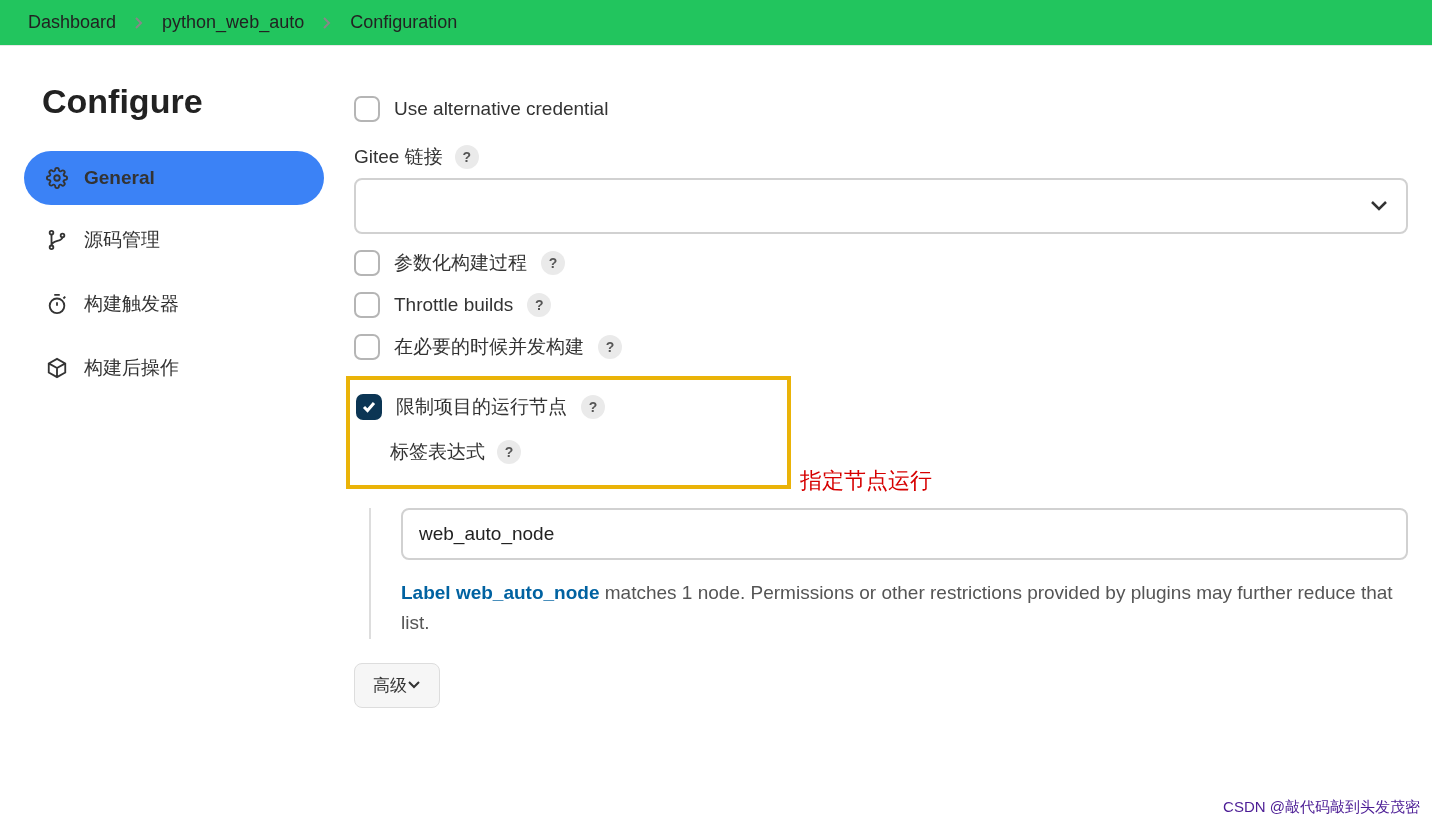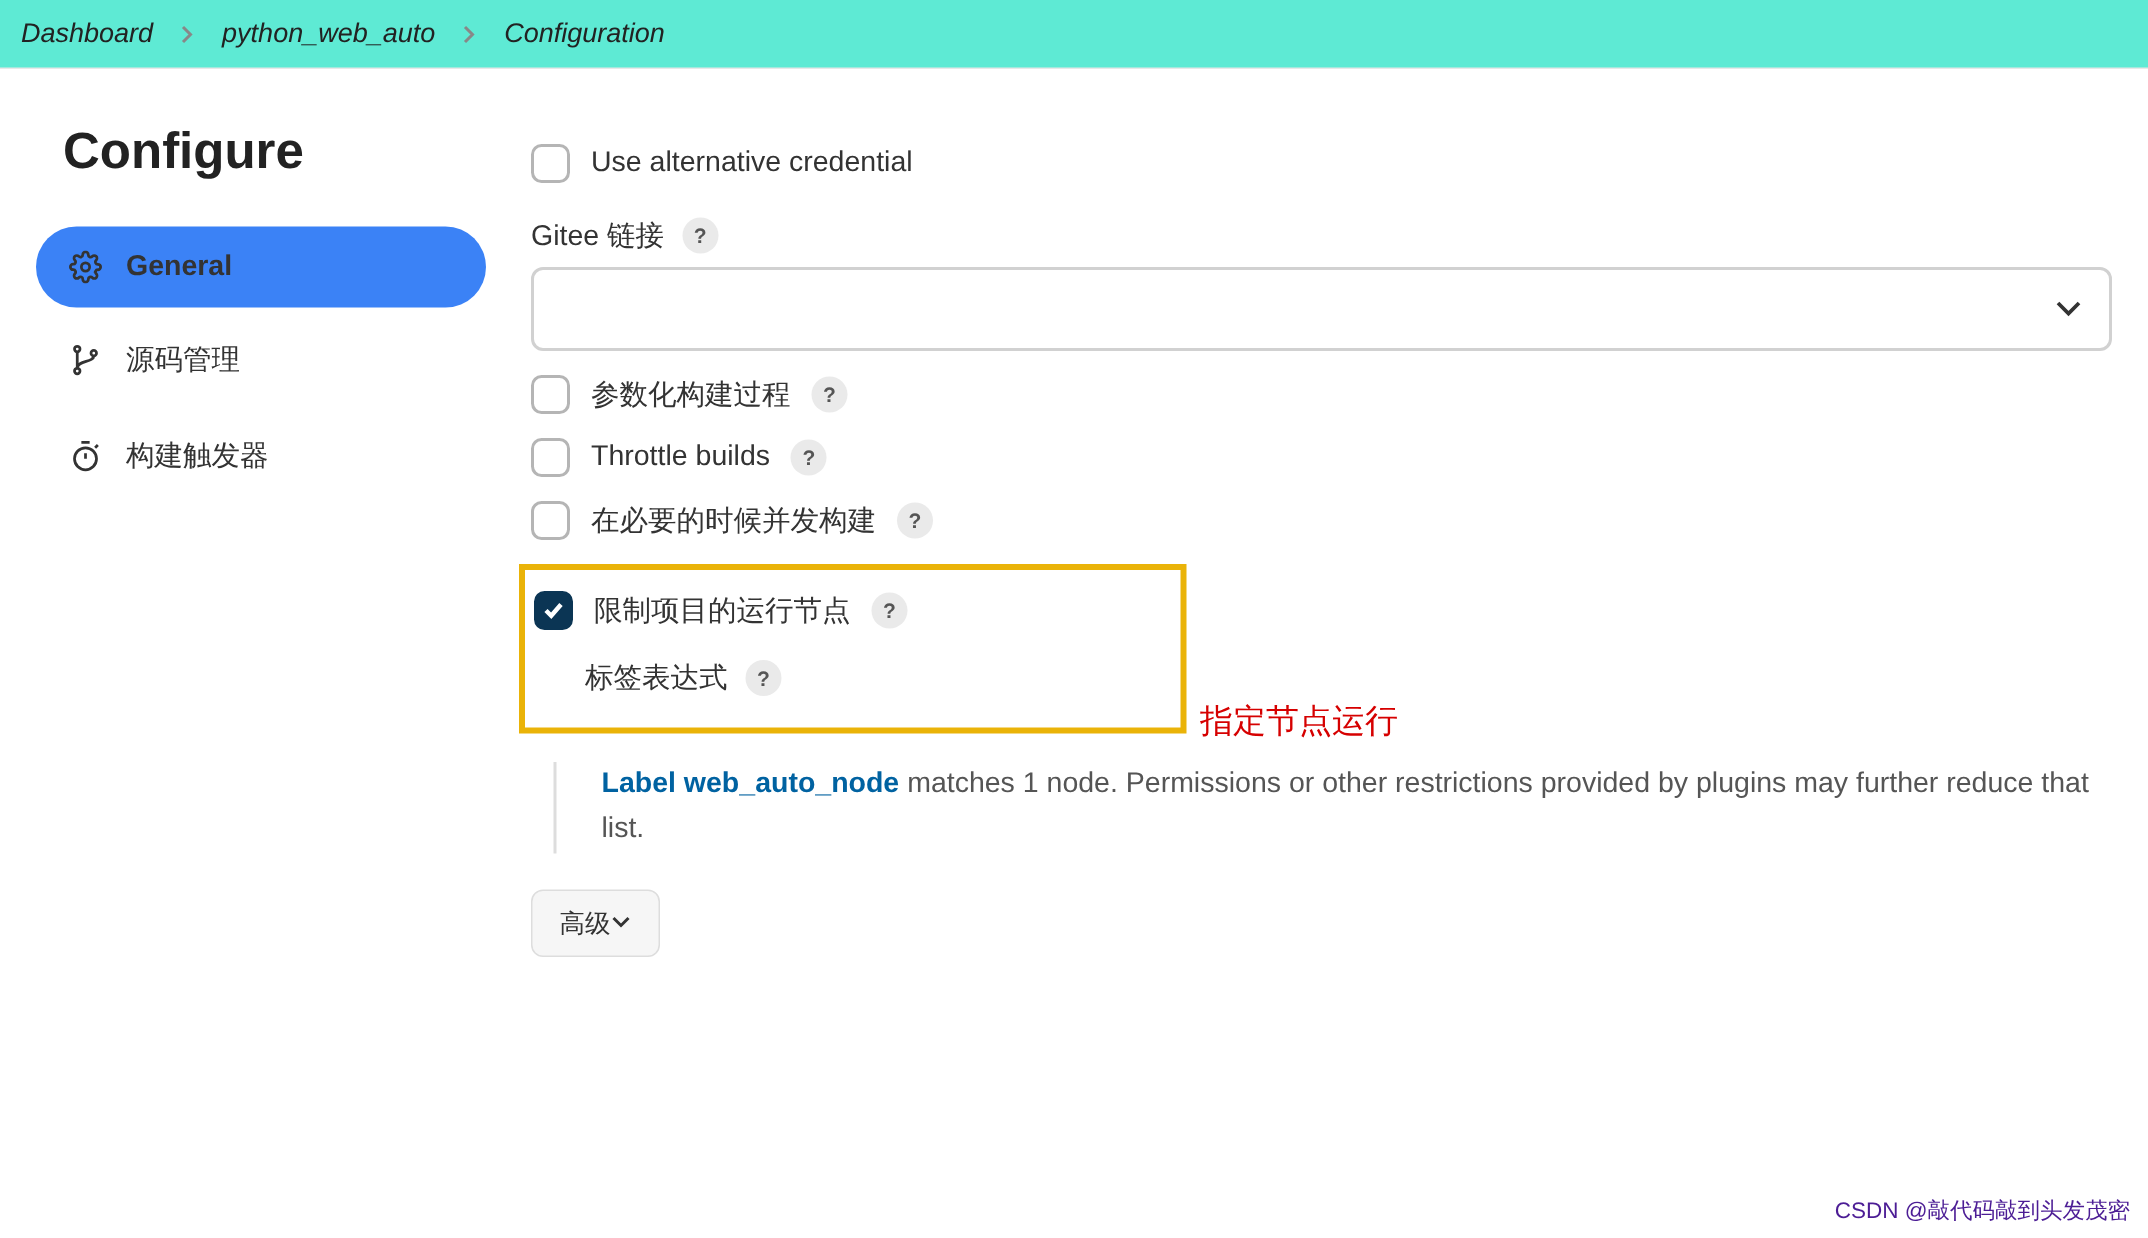--- a/index.html
+++ b/index.html
@@ -5,27 +5,26 @@
   * { box-sizing: border-box; margin: 0; padding: 0; }
   body {
     font-family: -apple-system, "Segoe UI", "Microsoft YaHei", Arial, sans-serif;
     font-size: 15px;
     color: #333;
     background: #fff;
   }
   .breadcrumb {
     display: flex;
     align-items: center;
-    padding: 12px 14px;
-    background: #5eead4;
+    padding: 12px 28px;
+    background: #22c55e;
     border-bottom: 1px solid #e8e8e8;
     gap: 18px;
     font-size: 18px;
     color: #222;
-    font-style: italic;
   }
   .breadcrumb a { color: #222; text-decoration: none; }
   .chev { color: #888; }
   .page {
     display: flex;
     padding: 30px 24px 0 24px;
     gap: 30px;
   }
   .sidebar { width: 300px; flex: 0 0 300px; }
   .sidebar h1 {
@@ -131,20 +130,28 @@
         <span>源码管理</span>
       </div>
       <div class="tab">
         <span class="ico">
           <svg width="22" height="22" viewBox="0 0 24 24" fill="none" stroke="currentColor" stroke-width="2">
               <circle cx="12" cy="14" r="8"></circle>
               <path d="M12 10v4M9 2h6M19 6l2-2"></path>
             </svg>
         </span>
         <span>构建触发器</span>
+      </div>
+      <div class="tab">
+        <span class="ico">
+          <svg width="22" height="22" viewBox="0 0 24 24" fill="none" stroke="currentColor" stroke-width="2">
+              <path d="M12 2l9 5v10l-9 5-9-5V7l9-5zM3 7l9 5 9-5M12 22V12"></path>
+            </svg>
+        </span>
+        <span>构建后操作</span>
       </div>
     </nav>
   </aside>
 
   <main class="main">
 
     <div class="row">
       <span class="cbx"></span>
       <span>Use alternative credential</span>
     </div>
@@ -193,20 +200,21 @@
         <div class="sub-block" style="border-left:none;padding-left:34px;margin-left:0;">
           <div class="sub-label">
             <span>标签表达式</span>
             <span class="help">?</span>
           </div>
         </div>
         <span class="annotation">指定节点运行</span>
       </div>
 
       <div class="sub-block">
+        <input class="text-input" value="web_auto_node" style="">
         <div class="hint">
           <b>Label web_auto_node</b><span> matches 1 node. Permissions or other restrictions provided by plugins may further reduce that list.</span>
         </div>
       </div>
     </div>
 
     <button class="adv-btn">
       <span>高级</span>
       <span>
         <svg width="14" height="10" viewBox="0 0 14 10">

